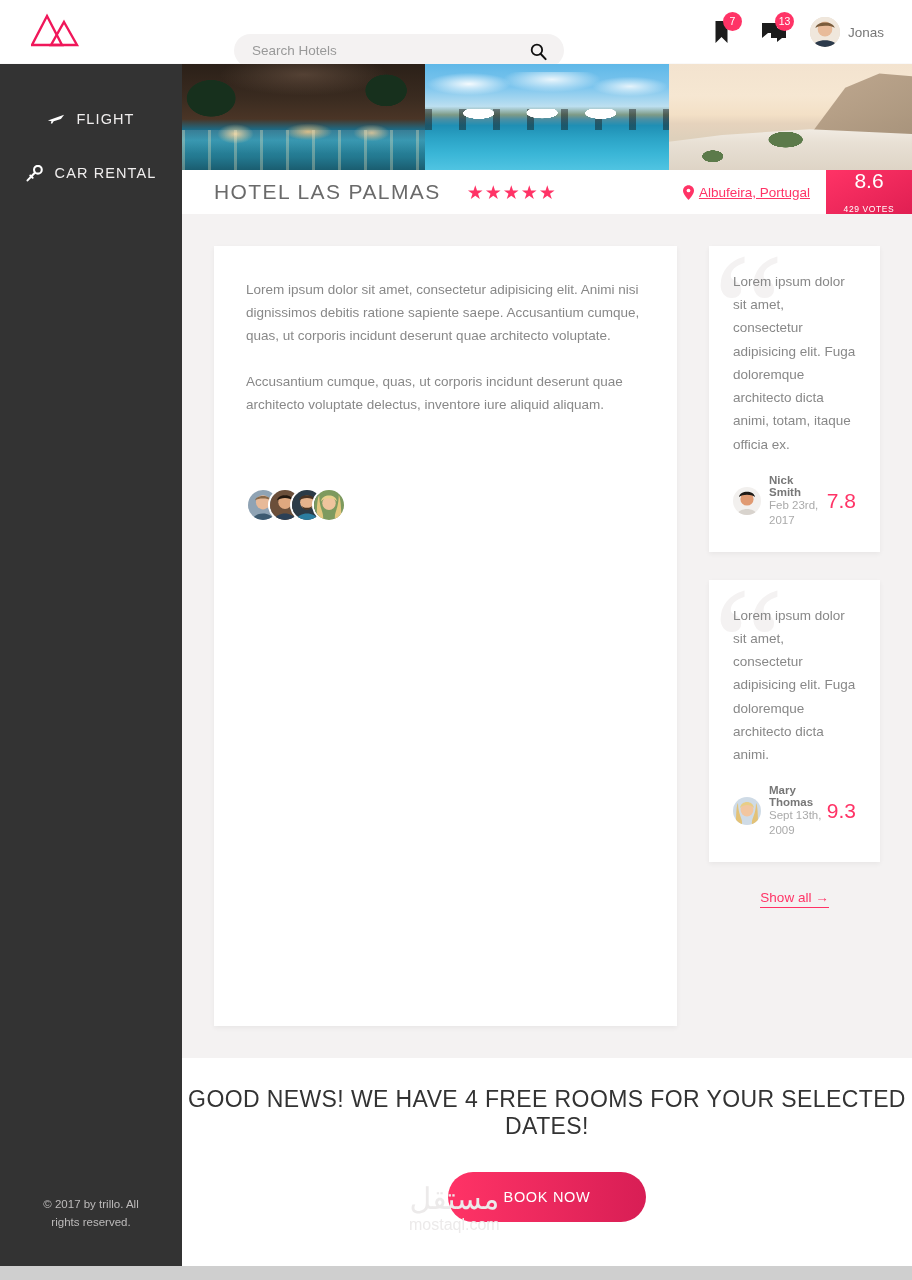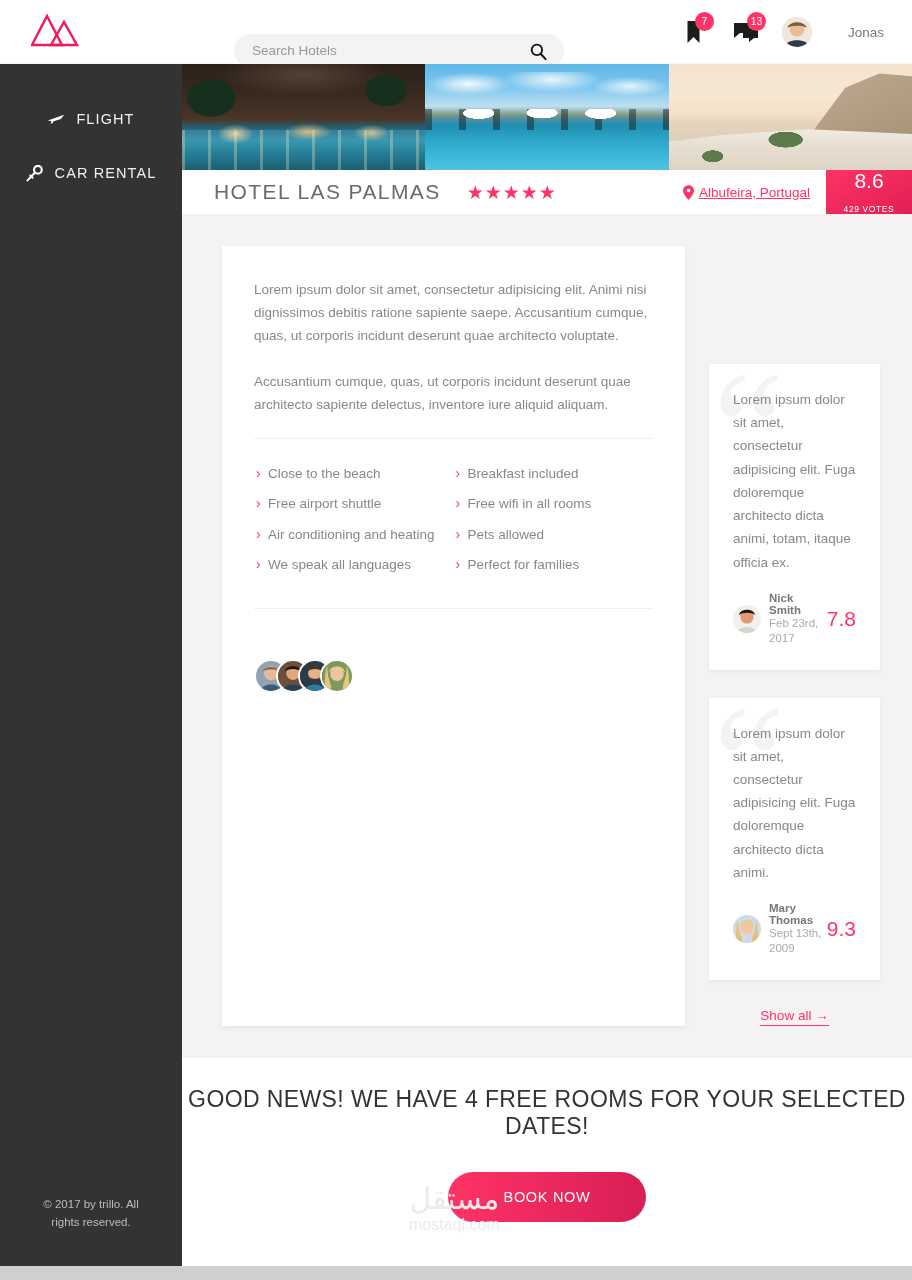--- a/index.html
+++ b/index.html
@@ -113,21 +113,21 @@
   }
   .avatar {
     width: 30px; height: 30px;
     border-radius: 50%;
     overflow: hidden;
     background: #e3d9cf;
     position: relative;
     flex: none;
   }
   .av-face { position: absolute; inset: 0; }
-  .username { font-size: 13.5px; color: #777; margin-left: 28px; }
+  .username { font-size: 13.5px; color: #777; }
 
   
   .body-wrap { display: flex; height: 1202px; }
 
   .sidebar {
     width: 182px;
     background: #333333;
     flex: none;
     display: flex;
     flex-direction: column;
@@ -263,21 +263,21 @@
     flex-direction: column;
     align-items: center;
     justify-content: space-between;
     flex: none;
     cursor: pointer;
   }
   .ov-rating .num { font-size: 21px; font-weight: 300; line-height: 1.05; }
   .ov-rating .cnt { font-size: 8.5px; letter-spacing: .6px; margin-top: 2px; }
 
   
-  .detail { display: flex; padding: 32px; gap: 24px; align-items: flex-end; margin-left: 8px; }
+  .detail { display: flex; padding: 32px; gap: 32px; align-items: flex-start; }
   .description {
     flex: 0 0 463px;
     background: #fff;
     box-shadow: 0 2px 5px rgba(0,0,0,.05);
     padding: 32px;
     font-size: 13.5px;
     color: #888;
     line-height: 1.72;
     min-height: 780px;
   }
@@ -540,32 +540,22 @@
         <div class="ov-rating">
           <span class="num">8.6</span>
           <span class="cnt">429 VOTES</span>
         </div>
       </div>
 
       <div class="detail">
 
         <div class="description">
           <p class="para">Lorem ipsum dolor sit amet, consectetur adipisicing elit. Animi nisi dignissimos debitis ratione sapiente saepe. Accusantium cumque, quas, ut corporis incidunt deserunt quae architecto voluptate.</p>
-          <p class="para">Accusantium cumque, quas, ut corporis incidunt deserunt quae architecto sapiente delectus, inventore iure aliquid aliquam.</p>
-
-          <ul class="feature-list">
-            <li class="feature-item">Close to the beach</li>
-            <li class="feature-item">Breakfast included</li>
-            <li class="feature-item">Free airport shuttle</li>
-            <li class="feature-item">Free wifi in all rooms</li>
-            <li class="feature-item">Air conditioning and heating</li>
-            <li class="feature-item">Pets allowed</li>
-            <li class="feature-item">We speak all languages</li>
-            <li class="feature-item">Perfect for families</li>
-          </ul>
+          <p class="para">Accusantium cumque, quas, ut corporis incidunt deserunt quae architecto voluptate delectus, inventore iure aliquid aliquam.</p>
+
 
           <div class="recommend">
             <div class="friends">
               <div class="friend">
                 <svg viewBox="0 0 34 34">
                     <rect width="34" height="34" fill="#8fa3b4"></rect>
                     <circle cx="17" cy="14" r="8" fill="#e7b998"></circle>
                     <path d="M5 34 C7 24 27 24 29 34 z" fill="#3d5a70"></path>
                     <path d="M8 12 C9 5 25 5 26 12 C22 9 12 9 8 12 z" fill="#8a6a4a"></path>
                   </svg>

